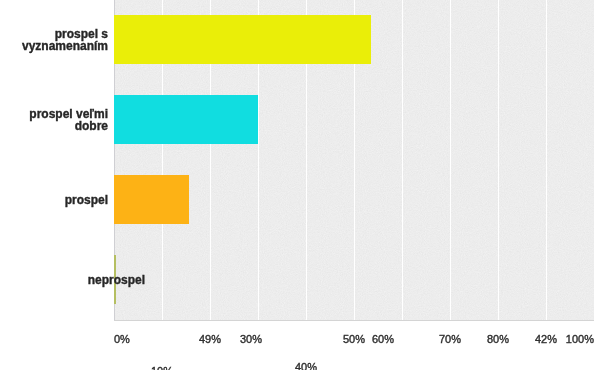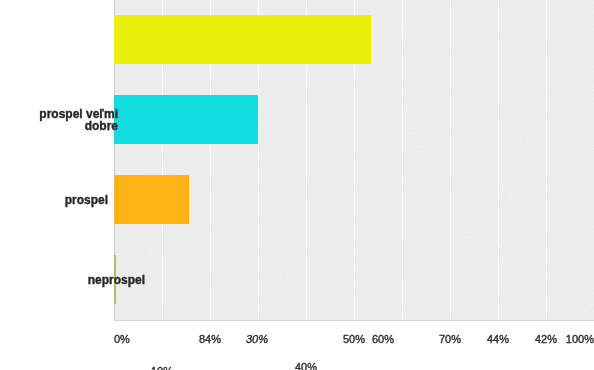--- a/index.html
+++ b/index.html
@@ -64,29 +64,30 @@
     <div class="axis-left" style="background: rgb(207, 207, 211);"></div>
 
     <div class="bar" style="top:15px;width:256.8px;background:#eaee08"></div>
     <div class="bar" style="top: 95px; width: 143.52px; background: rgb(17, 221, 224);"></div>
     <div class="bar" style="top:175px;width:74.88px;background:#fdb215"></div>
     <div class="bar" style="top:255px;width:1.92px;background:#b5bf61"></div>
   </div>
 
   <div class="axis-bottom"></div>
 
-  <div class="catlabel" style="top: 80px; height: 80px; color: rgb(38, 38, 38); margin-left: 10px;">prospel veľmi dobre</div>
+  <div class="catlabel" style="top: 0px; height: 80px; color: rgb(38, 38, 38);">prospel s vyznamenaním</div>
+  <div class="catlabel" style="top: 80px; height: 80px; color: rgb(38, 38, 38);">prospel veľmi dobre</div>
   <div class="catlabel" style="top: 160px; height: 80px; color: rgb(38, 38, 38);">prospel</div>
   <div class="catlabel" style="top: 240px; height: 80px; color: rgb(38, 38, 38); margin-left: 37px;">neprospel</div>
 
   <div class="ticklabel" style="left: 114px; color: rgb(51, 51, 51);">0%</div>
   <div class="ticklabel" style="left: 150.984px; color: rgb(51, 51, 51); margin-top: 32px;">10%</div>
-  <div class="ticklabel" style="left: 198.984px; color: rgb(51, 51, 51);">84%</div>
-  <div class="ticklabel" style="left: 246px; color: rgb(51, 51, 51); font-style: italic;">30%</div>
+  <div class="ticklabel" style="left: 198.984px; color: rgb(51, 51, 51);">49%</div>
+  <div class="ticklabel" style="left: 240px; color: rgb(51, 51, 51);">30%</div>
   <div class="ticklabel" style="left: 294.984px; color: rgb(51, 51, 51); margin-top: 28px;">40%</div>
   <div class="ticklabel" style="left: 342.984px; color: rgb(51, 51, 51);">50%</div>
   <div class="ticklabel" style="left: 372px; color: rgb(51, 51, 51);">60%</div>
   <div class="ticklabel" style="left: 438.984px; color: rgb(51, 51, 51);">70%</div>
-  <div class="ticklabel" style="left: 486.984px; color: rgb(51, 51, 51);">44%</div>
+  <div class="ticklabel" style="left: 486.984px; color: rgb(51, 51, 51);">80%</div>
   <div class="ticklabel" style="left: 534.984px; color: rgb(51, 51, 51);">42%</div>
   <div class="ticklabel" style="left: 565.859px; color: rgb(51, 51, 51);">100%</div>
 
 </div>
 
 </body></html>

